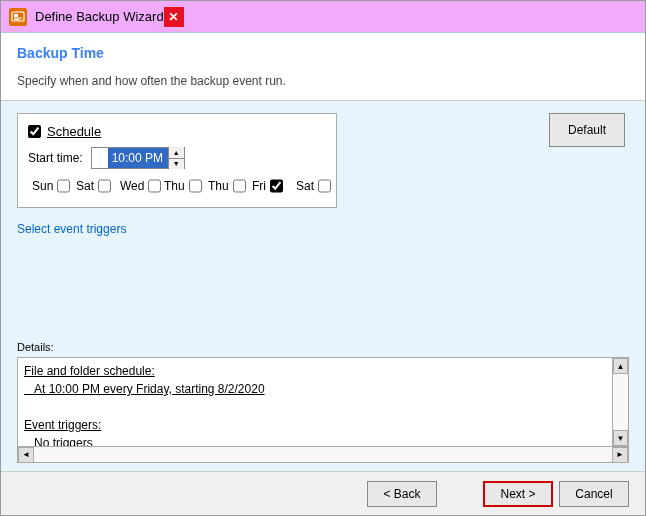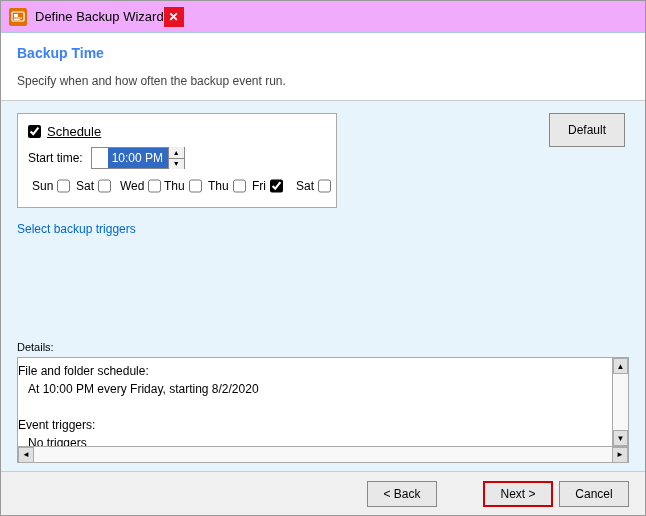--- a/index.html
+++ b/index.html
@@ -196,26 +196,27 @@
     .details-section {
       padding: 0 16px 8px 16px;
     }
     .details-label {
       font-size: 11px;
       margin-bottom: 4px;
       color: #000;
     }
     .details-text {
       flex: 1;
-      padding: 4px 0;
+      padding: 4px 6px;
       font-size: 12px;
       font-family: 'Segoe UI', Arial, sans-serif;
       line-height: 1.5;
       overflow: hidden;
       color: #000;
+      text-decoration: underline;
     }
     .details-scrollbar {
       width: 16px;
       border-left: 1px solid #aaa;
       display: flex;
       flex-direction: column;
       background: #f0f0f0;
     }
     .scroll-up, .scroll-down {
       height: 16px;
@@ -388,21 +389,21 @@
               <span class="day-label">Fri</span>
               <input type="checkbox" class="day-checkbox fri-checked" checked="" style="">
             </div>
             <div class="day-col">
               <span class="day-label">Sat</span>
               <input type="checkbox" class="day-checkbox" style="">
             </div>
           </div>
         </div>
 
-        <a class="event-trigger-link" href="#">Select backup triggers</a>
+        <a class="event-trigger-link" href="#">Select event triggers</a>
       </div>
 
       <div class="right-panel">
         <button class="btn-right">Default</button>
       </div>
     </div>
 
     <div class="details-section">
       <div class="details-label">Details:</div>
       <div class="details-outer">

